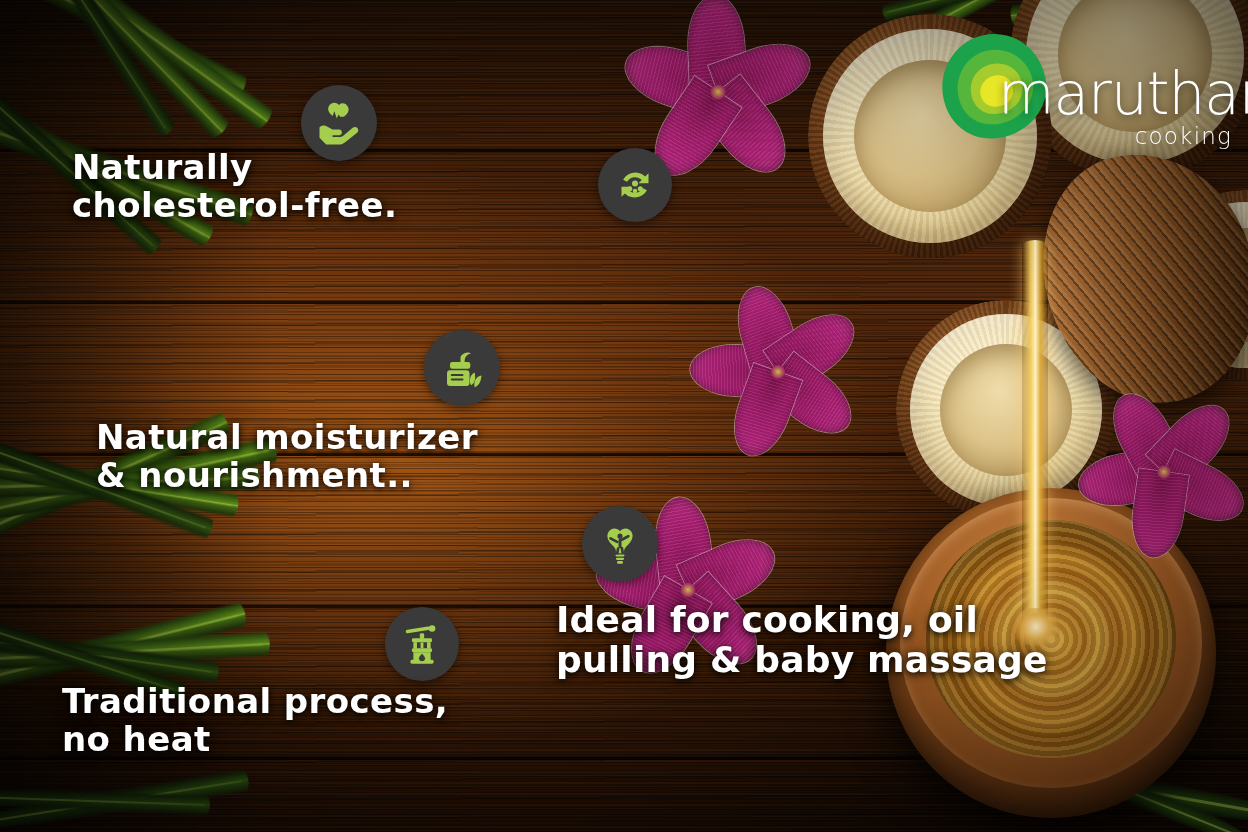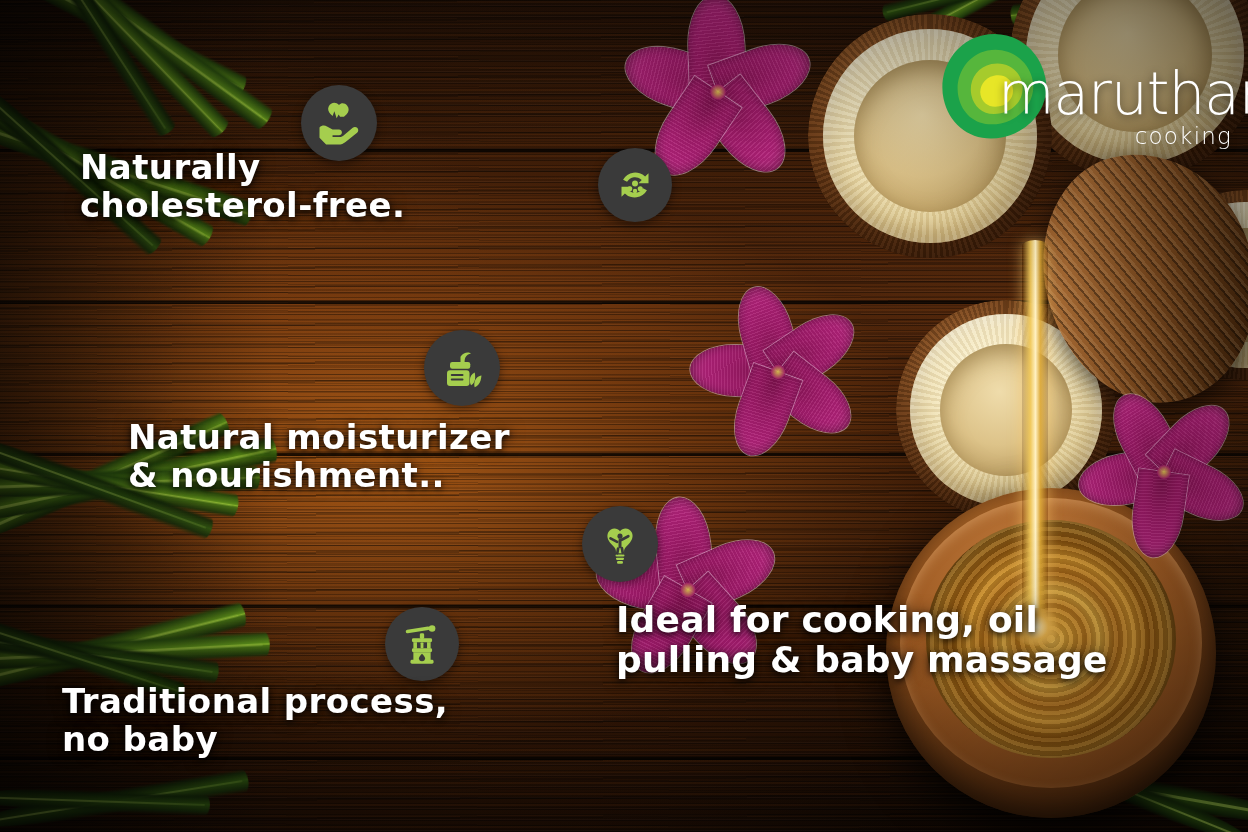--- a/index.html
+++ b/index.html
@@ -359,21 +359,21 @@
   <div class="wood-vignette"></div>
 
   <div class="badge" style="left:301px;top:85px;width:76px;height:76px;">
     <span>
       <svg width="48" height="48" viewBox="0 0 64 64" fill="#a5ce4e">
         <path d="M32 8c-4.2-4.6-11-3.4-13.6 1.6-1.9 3.6-.6 7.5 2.2 10.3l2.9 2.8 2.3-6.4 3.1 9.4 2.6-5.1 1.9 3.2h5.2l3.6-3.6c3.3-3.3 3.6-8 .8-11.3C39.6 4.9 34.9 4.9 32 8z"></path>
         <path d="M6 38c2.6-2.9 6.6-3.4 10-1.5l7.4 4.2h8.6c2.2 0 3.9 1.7 3.9 3.8 0 2.1-1.7 3.7-3.9 3.7h-8.6v2.6h9.2c1.9 0 3.7-.7 5.1-1.9l12.6-10.6c1.9-1.6 4.7-1.4 6.3.5 1.6 1.9 1.4 4.7-.5 6.3L40.7 57.4c-2.6 2.2-5.9 3.4-9.3 3.4H14.8L6 51.6z"></path>
       </svg>
     </span>
   </div>
-  <div class="feat-text w-semi" style="left:80px;top:148px;width:440px;">Naturally
+  <div class="feat-text w-semi" style="left:72px;top:148px;width:440px;">Naturally
 cholesterol-free.</div>
 
   <div class="badge" style="left:598px;top:148px;width:74px;height:74px;">
     <span>
       <svg width="48" height="48" viewBox="0 0 64 64" fill="#a5ce4e">
         <path d="M45.5 20.8A18.5 18.5 0 0 0 16.1 25l5.3 2.8a12.4 12.4 0 0 1 19.6-2.6l-4.4 4.4H50V16.4z"></path>
         <path d="M18.5 43.2A18.5 18.5 0 0 0 47.9 39l-5.3-2.8a12.4 12.4 0 0 1-19.6 2.6l4.4-4.4H14V47.6z"></path>
         <circle cx="32" cy="30" r="4"></circle>
         <circle cx="25" cy="37" r="3.4"></circle>
         <circle cx="39" cy="37" r="3.4"></circle>
@@ -388,63 +388,63 @@
         <path d="M30 17c4-6 11-7 14-4-3 0-6 2-7.5 5-1 2-1 4.5-1 6H30z"></path>
         <rect x="16" y="24" width="27" height="9" rx="3"></rect>
         <rect x="12" y="35" width="30" height="21" rx="4"></rect>
         <rect x="17" y="40" width="17" height="2.6" rx="1.3" fill="#3a3a3a"></rect>
         <rect x="17" y="46" width="17" height="2.6" rx="1.3" fill="#3a3a3a"></rect>
         <path d="M49 38c-4 1.5-6.5 5.5-6.5 10.5 0 2.5.6 4.8 1.6 6.6 3.3-1.8 5.5-5.8 5.5-10.4 0-2.4-.2-4.7-.6-6.7z"></path>
         <path d="M58 42c-4.5.5-8 4-9.2 8.8-.6 2.4-.5 4.8.1 6.8 3.6-1 6.7-4.5 7.9-9 .6-2.3.9-4.6 1.2-6.6z"></path>
       </svg>
     </span>
   </div>
-  <div class="feat-text w-semi" style="left:128px;top:418px;width:470px;">Natural moisturizer
+  <div class="feat-text w-semi" style="left:96px;top:418px;width:470px;">Natural moisturizer
 &amp; nourishment..</div>
 
   <div class="badge" style="left:582px;top:506px;width:76px;height:76px;">
     <span>
       <svg width="48" height="48" viewBox="0 0 64 64" fill="#a5ce4e">
         <path d="M32 15c-4-5.5-12.5-4.8-15.6 1.4-2.7 5.3-.5 10.8 3.6 15.2l4.4 4.7c1.4 1.5 2.2 3.5 2.2 5.6v2.6h10.8v-2.6c0-2.1.8-4.1 2.2-5.6l4.4-4.7c4.1-4.4 6.3-9.9 3.6-15.2C44.5 10.2 36 9.5 32 15z"></path>
         <rect x="26" y="46" width="12" height="2.8" rx="1.4"></rect>
         <rect x="26.6" y="50.4" width="10.8" height="2.8" rx="1.4"></rect>
         <rect x="28" y="54.8" width="8" height="3.4" rx="1.7"></rect>
         <g fill="#3a3a3a">
           <circle cx="32" cy="21.5" r="3.4"></circle>
           <rect x="30" y="24.6" width="4" height="13" rx="2"></rect>
           <rect x="18.6" y="22" width="13.6" height="3.6" rx="1.8" transform="rotate(28 18.6 22)"></rect>
           <rect x="31.8" y="25.6" width="13.6" height="3.6" rx="1.8" transform="rotate(-28 31.8 25.6)"></rect>
           <rect x="28" y="36" width="3.6" height="10" rx="1.8" transform="rotate(10 28 36)"></rect>
           <rect x="32.4" y="36" width="3.6" height="10" rx="1.8" transform="rotate(-10 32.4 36)"></rect>
         </g>
       </svg>
     </span>
   </div>
-  <div class="feat-text w-bold" style="left:616px;top:600px;width:510px;">Ideal for cooking, oil
+  <div class="feat-text w-bold" style="left:556px;top:600px;width:510px;">Ideal for cooking, oil
 pulling &amp; baby massage</div>
 
   <div class="badge" style="left:385px;top:607px;width:74px;height:74px;">
     <span>
       <svg width="46" height="46" viewBox="0 0 64 64" fill="#a5ce4e">
         <rect x="9" y="12.5" width="34" height="5" rx="2.5" transform="rotate(-9 9 12.5)"></rect>
         <circle cx="46" cy="10.5" r="4.6"></circle>
         <rect x="29" y="17" width="6" height="8" rx="2"></rect>
         <rect x="18" y="24" width="28" height="5.5" rx="2"></rect>
         <rect x="20" y="29.5" width="5" height="9"></rect>
         <rect x="39" y="29.5" width="5" height="9"></rect>
         <rect x="30" y="30" width="4" height="8" rx="1"></rect>
         <rect x="18" y="38" width="28" height="5.5" rx="2"></rect>
         <rect x="20" y="43.5" width="24" height="11"></rect>
         <rect x="16" y="54" width="32" height="5.5" rx="2"></rect>
         <path d="M32 45.5c2.6 2.4 4.2 4.4 4.2 6.2a4.2 4.2 0 0 1-8.4 0c0-1.8 1.6-3.8 4.2-6.2z" fill="#3a3a3a"></path>
       </svg>
     </span>
   </div>
   <div class="feat-text w-semi" style="left:62px;top:682px;width:440px;">Traditional process,
-no baby</div>
+no heat</div>
 
   <div class="logo">
     <div class="logo-mark">
       <svg width="112" height="112" viewBox="0 0 112 112">
         <path d="M56 4C26 4 4 30 4 58c0 28 20 50 50 50 30 0 54-22 54-50C108 28 86 4 56 4z" fill="#1ba24a" transform="rotate(-12 56 56)"></path>
         <path d="M57 20C35 20 19 39 19 59c0 20 14 35 36 35s40-16 40-36C95 38 79 20 57 20z" fill="#56b63c" transform="rotate(-12 56 56)"></path>
         <path d="M58 34C43 34 32 46 32 60c0 14 9 24 25 24s27-11 27-25C84 45 73 34 58 34z" fill="#a6cb2c" transform="rotate(-12 56 56)"></path>
         <path d="M58 46c-10 0-17 8-17 16s6 15 16 15 17-7 17-16-6-15-16-15z" fill="#e7e627" transform="rotate(-12 56 56)"></path>
       </svg>
     </div>

